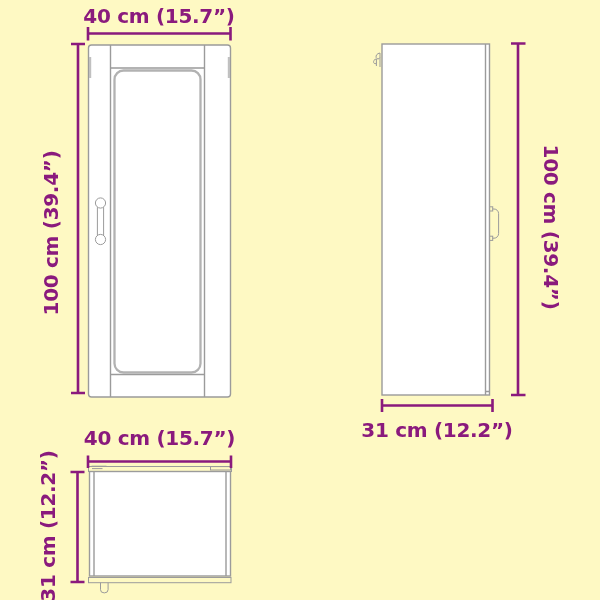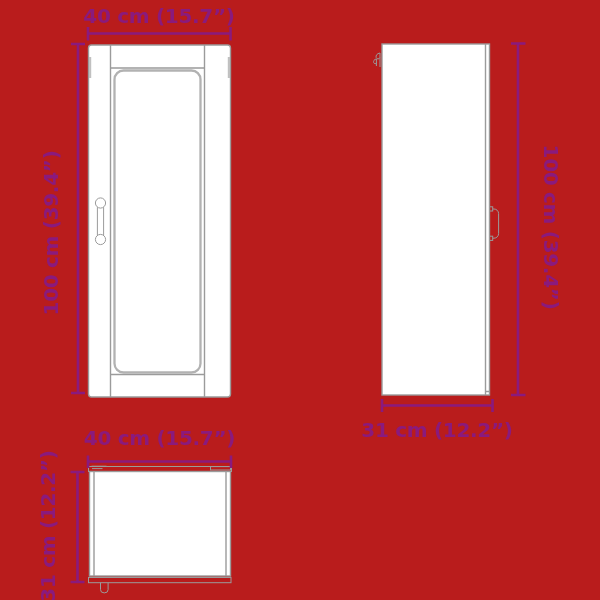--- a/index.html
+++ b/index.html
@@ -4,21 +4,21 @@
 <style>
   html, body {
     margin: 0;
     padding: 0;
     background: #ffffff;
   }
   #canvas {
     position: relative;
     width: 600px;
     height: 600px;
-    background: #b91c1c;
+    background: #fef9c3;
     overflow: hidden;
     font-family: "DejaVu Sans", "Liberation Sans", sans-serif;
   }
   svg { display: block; }
   
   .draw {
     stroke: var(--line, #9b9b9b);
     stroke-width: 1.4;
     fill: none;
   }

